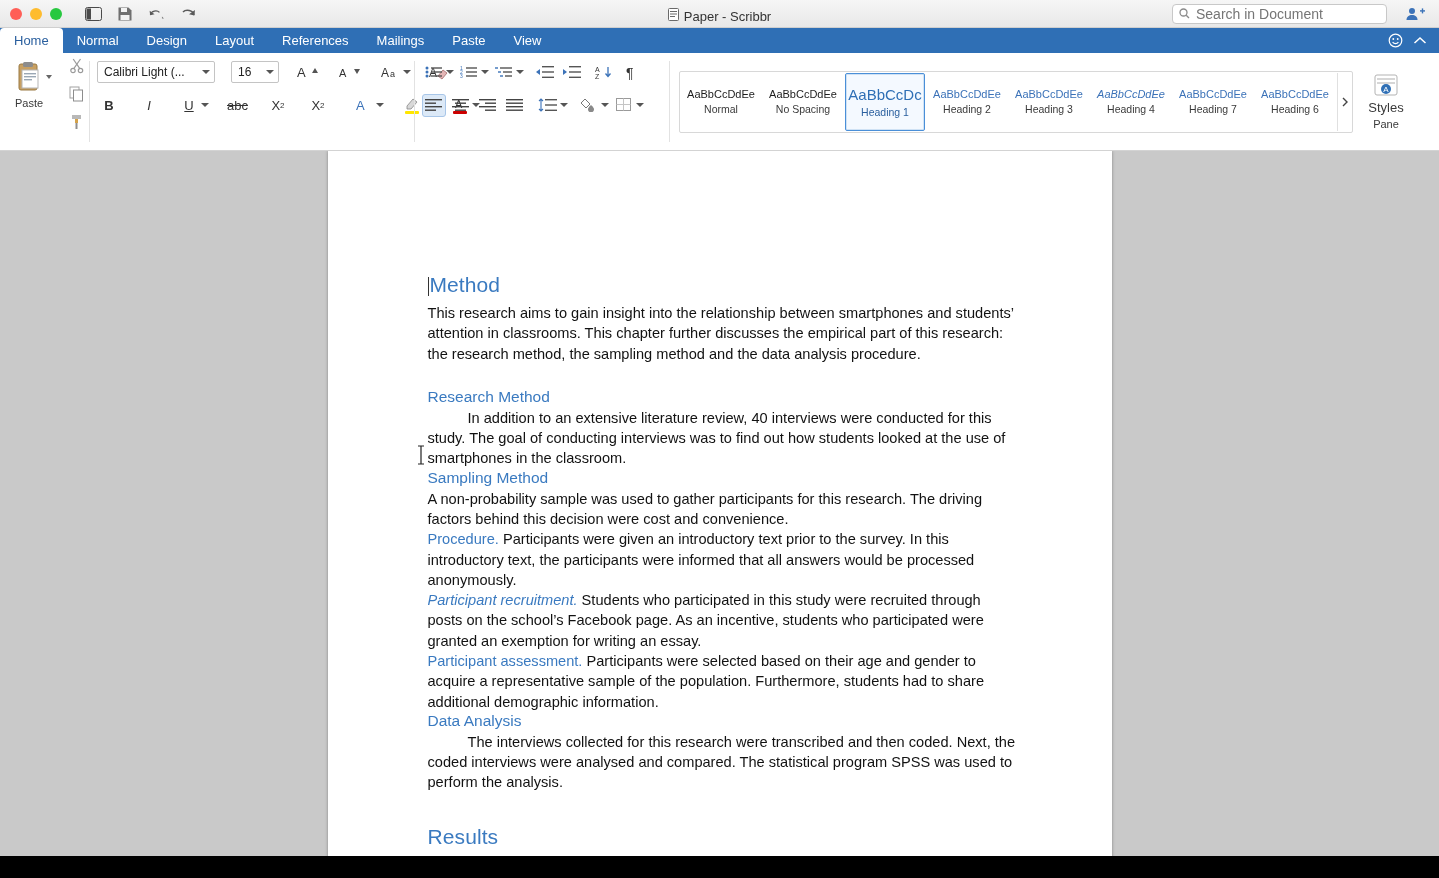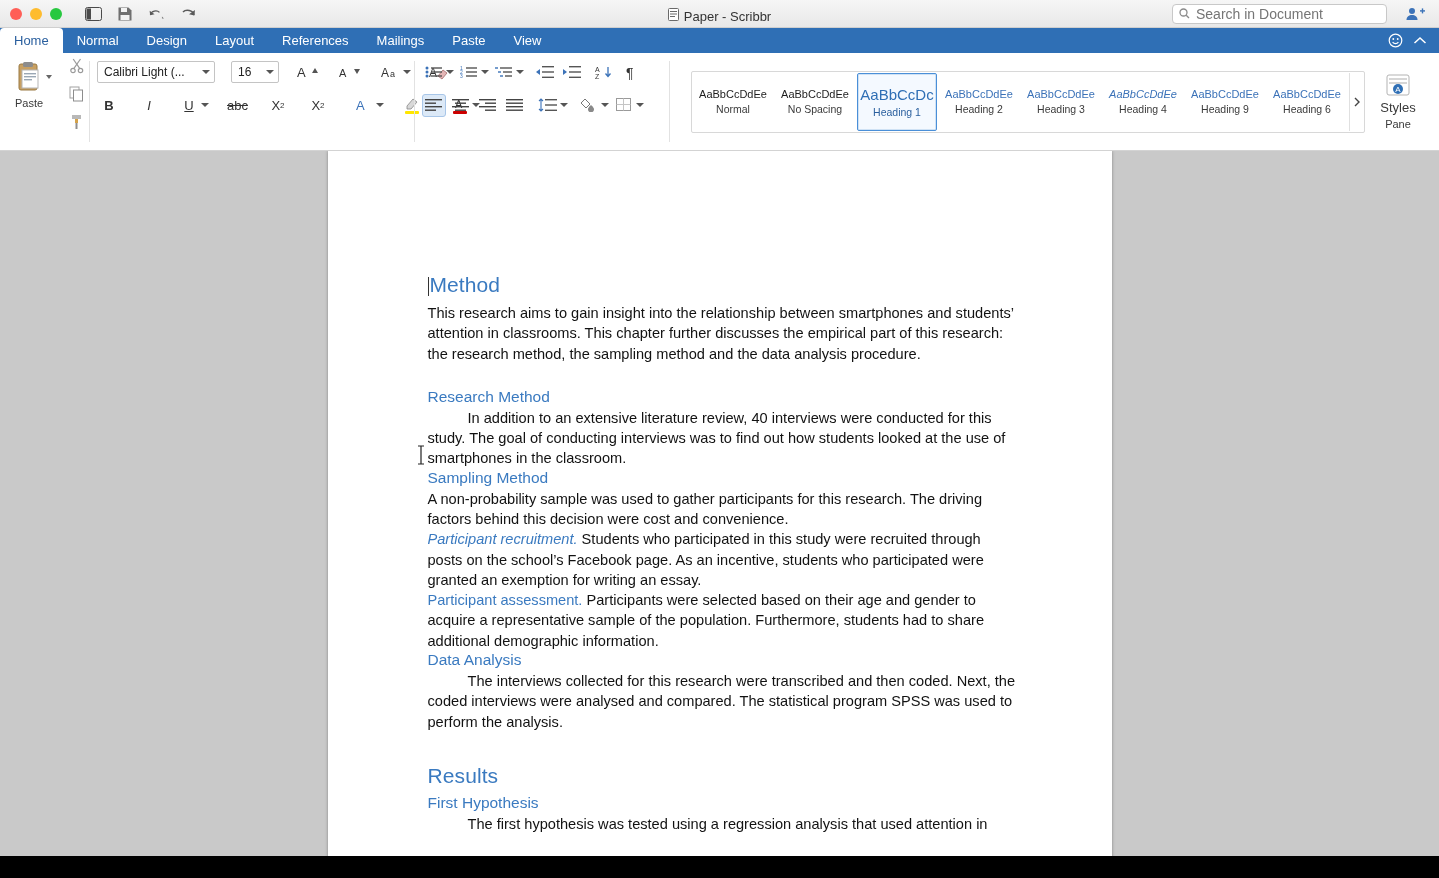--- a/index.html
+++ b/index.html
@@ -142,21 +142,21 @@
   .btn.strike span { text-decoration: line-through; }
   .split { display: flex; align-items: center; }
   .colorbar { height: 3px; width: 14px; margin-top: 1px; border-radius: 1px; }
 
   
   .para-grp { flex-direction: column; width: 248px; }
   .pg-row { display: flex; align-items: center; gap: 3px; height: 26px; }
   .pg-row.second { margin-top: 7px; }
 
   
-  .styles-grp { flex: 1; display: flex; align-items: center; padding-left: 6px; padding-right: 2px; justify-content: center; }
+  .styles-grp { flex: 1; display: flex; align-items: center; padding-left: 6px; padding-right: 2px; }
   .gallery {
     display: flex; align-items: stretch; gap: 2px;
     border: 1px solid #d8d8d8; border-radius: 2px; background: #fff; padding: 1px;
     height: 62px;
   }
   .style-cell {
     width: 80px; display: flex; flex-direction: column; align-items: center; justify-content: center;
     gap: 3px; border: 1px solid transparent; border-radius: 2px; background: #fff;
   }
   .style-cell.selected { border-color: #4a8fd8; box-shadow: inset 0 0 0 1px #cfe2f5; background: #f4f9ff; }
@@ -622,21 +622,21 @@
         <div class="style-cell">
           <div class="prev" style="font-size:11px;color:#3b72b8;">AaBbCcDdEe</div>
           <div class="nm">Heading 3</div>
         </div>
         <div class="style-cell">
           <div class="prev" style="font-size:11px;color:#3b72b8;font-style:italic;">AaBbCcDdEe</div>
           <div class="nm">Heading 4</div>
         </div>
         <div class="style-cell">
           <div class="prev" style="font-size:11px;color:#3b72b8;">AaBbCcDdEe</div>
-          <div class="nm">Heading 9</div>
+          <div class="nm">Heading 7</div>
         </div>
         <div class="style-cell">
           <div class="prev" style="font-size:11px;color:#3b72b8;">AaBbCcDdEe</div>
           <div class="nm">Heading 6</div>
         </div>
         <div class="gallery-more">
           <svg width="8" height="10" viewBox="0 0 8 10">
               <path d="M2 1 L6 5 L2 9" fill="none" stroke="#444" stroke-width="1.4"></path>
             </svg>
         </div>
@@ -667,20 +667,23 @@
         <p class="body">This research aims to gain insight into the relationship between smartphones and students’ attention in classrooms. This chapter further discusses the empirical part of this research: the research method, the sampling method and the data analysis procedure.</p>
 
         <div class="spacer-md"></div>
 
         <h2 class="h2">Research Method</h2>
         <p class="body indent">In addition to an extensive literature review, 40 interviews were conducted for this study. The goal of conducting interviews was to find out how students looked at the use of smartphones in the classroom.</p>
 
         <h2 class="h2">Sampling Method</h2>
         <p class="body">A non-probability sample was used to gather participants for this research. The driving factors behind this decision were cost and convenience.</p>
 
+        <p class="body">
+          <span class="run-head">Procedure.</span><span> Participants were given an introductory text prior to the survey. In this introductory text, the participants were informed that all answers would be processed anonymously.</span>
+        </p>
 
         <p class="body">
           <span class="run-head italic">Participant recruitment.</span><span> Students who participated in this study were recruited through posts on the school’s Facebook page. As an incentive, students who participated were granted an exemption for writing an essay.</span>
         </p>
 
         <p class="body">
           <span class="run-head">Participant assessment.</span><span> Participants were selected based on their age and gender to acquire a representative sample of the population. Furthermore, students had to share additional demographic information.</span>
         </p>
 
         <h2 class="h2">Data Analysis</h2>

